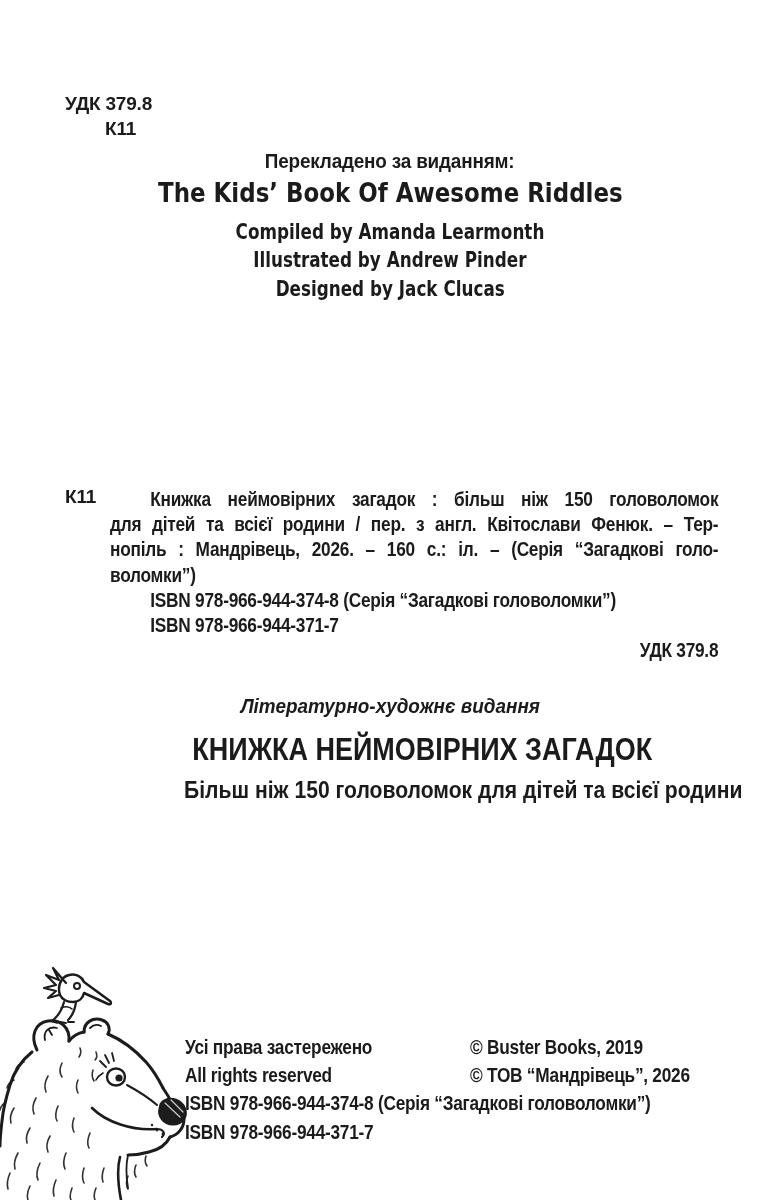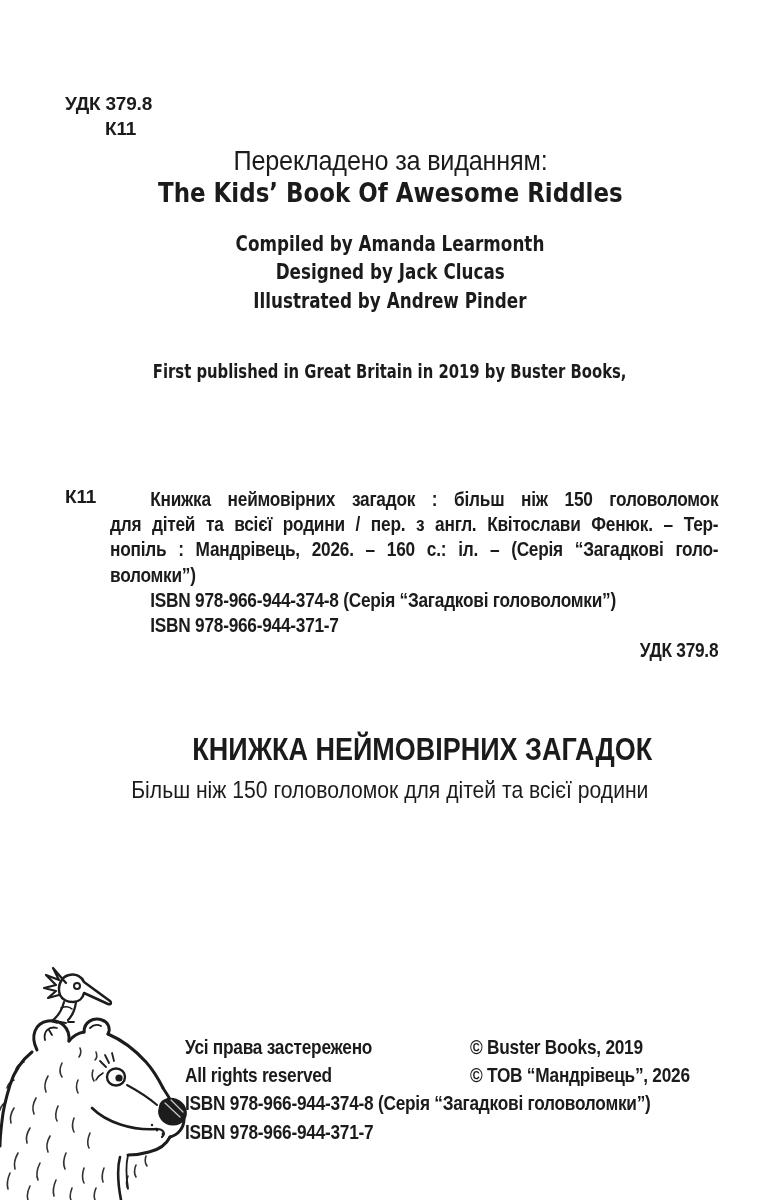--- a/index.html
+++ b/index.html
@@ -10,42 +10,42 @@
   .cond{display:inline-block;white-space:nowrap;transform-origin:50% 50%;}
   .sx90{transform:scaleX(.90);} .sx88{transform:scaleX(.88);} .sx87{transform:scaleX(.87);}
   .sx85{transform:scaleX(.85);} .sx80{transform:scaleX(.80);} .sx78{transform:scaleX(.78);}
 
   
   #codes{position:absolute;left:65px;top:92px;font-size:19px;line-height:24.5px;}
   #codes .sub{padding-left:40px;}
 
   
   #imprint{top:148px;}
-  .tr-note{font-size:28px;line-height:26px;font-weight:normal;}
+  .tr-note{font-size:21px;line-height:26px;font-weight:bold;}
   .hand{font-family:"DejaVu Sans",sans-serif;font-weight:bold;}
   .orig-title{font-size:27px;line-height:38px;}
   .credit{font-size:21px;line-height:28.3px;}
-  .credit-first{margin-top:18px;}
+  .credit-first{margin-top:6px;}
   #published{top:357px;}
   .publine{font-size:19px;line-height:28.3px;}
 
   
   #catalog{position:absolute;left:65px;top:486px;}
   #catalog .code{position:absolute;left:0;top:0;font-size:19px;}
   .cat-body{margin-left:45px;width:740px;transform:scaleX(.822);transform-origin:0 0;
             font-size:21px;line-height:25.2px;font-weight:bold;letter-spacing:-0.3px;}
   .cat-line{text-align:justify;text-align-last:justify;}
   .cat-indent{padding-left:49px;}
   .cat-last{text-align:left;}
   .cat-udk{text-align:right;}
 
   
   #edition-kind{top:694px;font-size:21px;font-weight:bold;font-style:italic;}
   #book-title{top:733px;font-size:31px;font-weight:bold;line-height:34px;padding-left:32px;}
-  #book-subtitle{top:776px;font-size:24px;font-weight:normal;}
+  #book-subtitle{top:776px;font-size:24px;font-weight:bold;text-align:right;}
 
   
   .foot{position:absolute;top:1033px;transform-origin:0 0;transform:scaleX(.822);
         font-size:21px;line-height:28.2px;font-weight:bold;letter-spacing:-0.3px;}
   .foot div{white-space:nowrap;}
   #footer-left{left:185px;width:660px;}
   #footer-right{left:470px;width:340px;}
 
   
   #illustration{position:absolute;left:0;top:958px;width:200px;height:242px;}
@@ -64,46 +64,46 @@
     <div class="tr-note grot">
       <span class="cond sx90">Перекладено за виданням:</span>
     </div>
     <div class="orig-title hand">
       <span class="cond sx85">The Kids’ Book Of Awesome Riddles</span>
     </div>
     <div class="credit credit-first hand">
       <span class="cond sx80">Compiled by Amanda Learmonth</span>
     </div>
     <div class="credit hand">
-      <span class="cond sx80">Designed by Jack Clucas</span>
+      <span class="cond sx80">Illustrated by Andrew Pinder</span>
     </div>
     <div class="credit hand">
-      <span class="cond sx80">Illustrated by Andrew Pinder</span>
+      <span class="cond sx80">Designed by Jack Clucas</span>
     </div>
   </div>
 
   <div id="published" class="center">
-    <div class="publine hand">
-      <span class="cond sx78">First published in Great Britain in 2019 by Buster Books,</span>
-    </div>
   </div>
 
   <div id="catalog">
     <div class="code grot">К11</div>
     <div class="cat-body">
       <div class="cat-line cat-indent">Книжка неймовірних загадок : більш ніж 150 головоломок</div>
       <div class="cat-line">для дітей та всієї родини / пер. з англ. Квітослави Фенюк. – Тер-</div>
       <div class="cat-line">нопіль : Мандрівець, 2026. – 160 с.: іл. – (Серія “Загадкові голо-</div>
       <div class="cat-last">воломки”)</div>
       <div class="cat-indent">ISBN 978-966-944-374-8 (Серія “Загадкові головоломки”)</div>
       <div class="cat-indent">ISBN 978-966-944-371-7</div>
       <div class="cat-udk">УДК 379.8</div>
     </div>
   </div>
 
+  <div id="edition-kind" class="center">
+    <span class="cond sx90">Літературно-художнє видання</span>
+  </div>
   <div id="book-title" class="center">
     <span class="cond sx87">КНИЖКА НЕЙМОВІРНИХ ЗАГАДОК</span>
   </div>
   <div id="book-subtitle" class="center">
     <span class="cond sx88">Більш ніж 150 головоломок для дітей та всієї родини</span>
   </div>
 
   <div id="footer-left" class="foot">
     <div>Усі права застережено</div>
     <div>All rights reserved</div>

